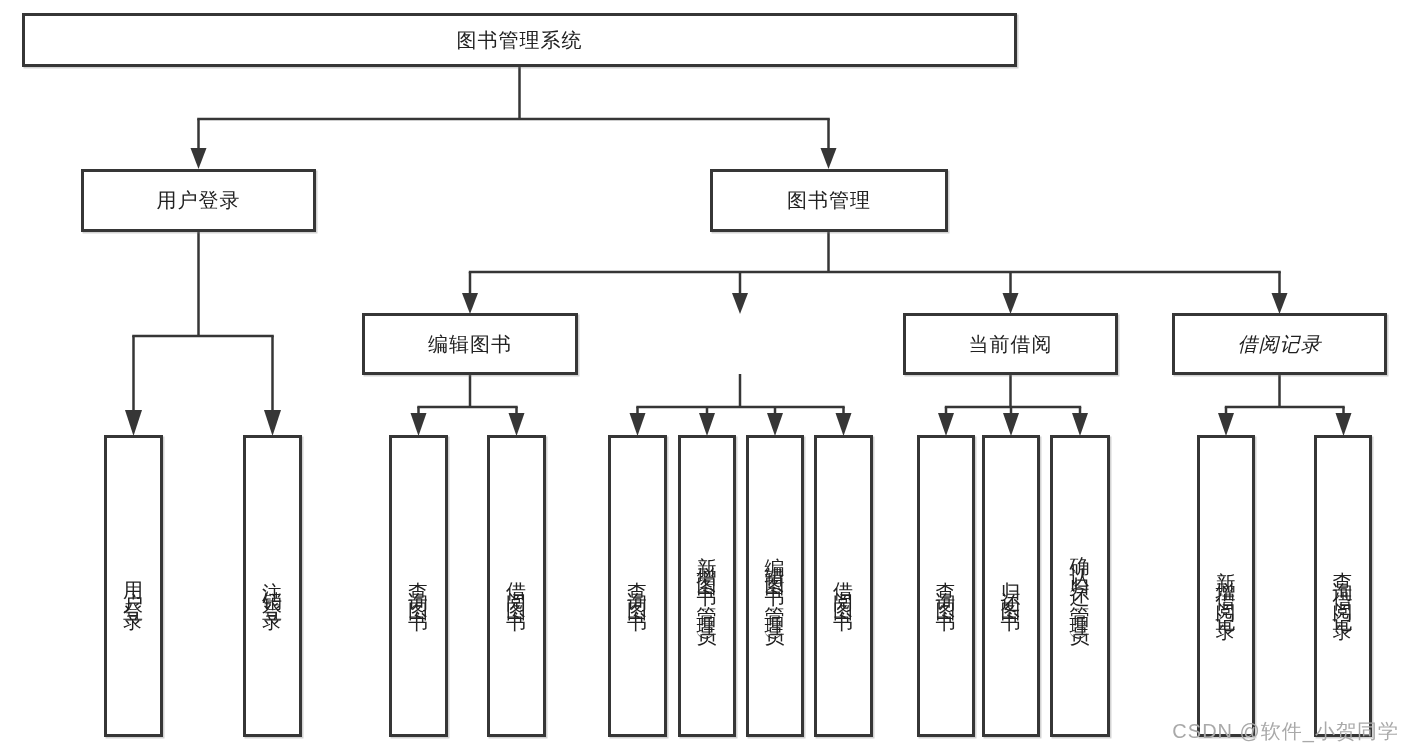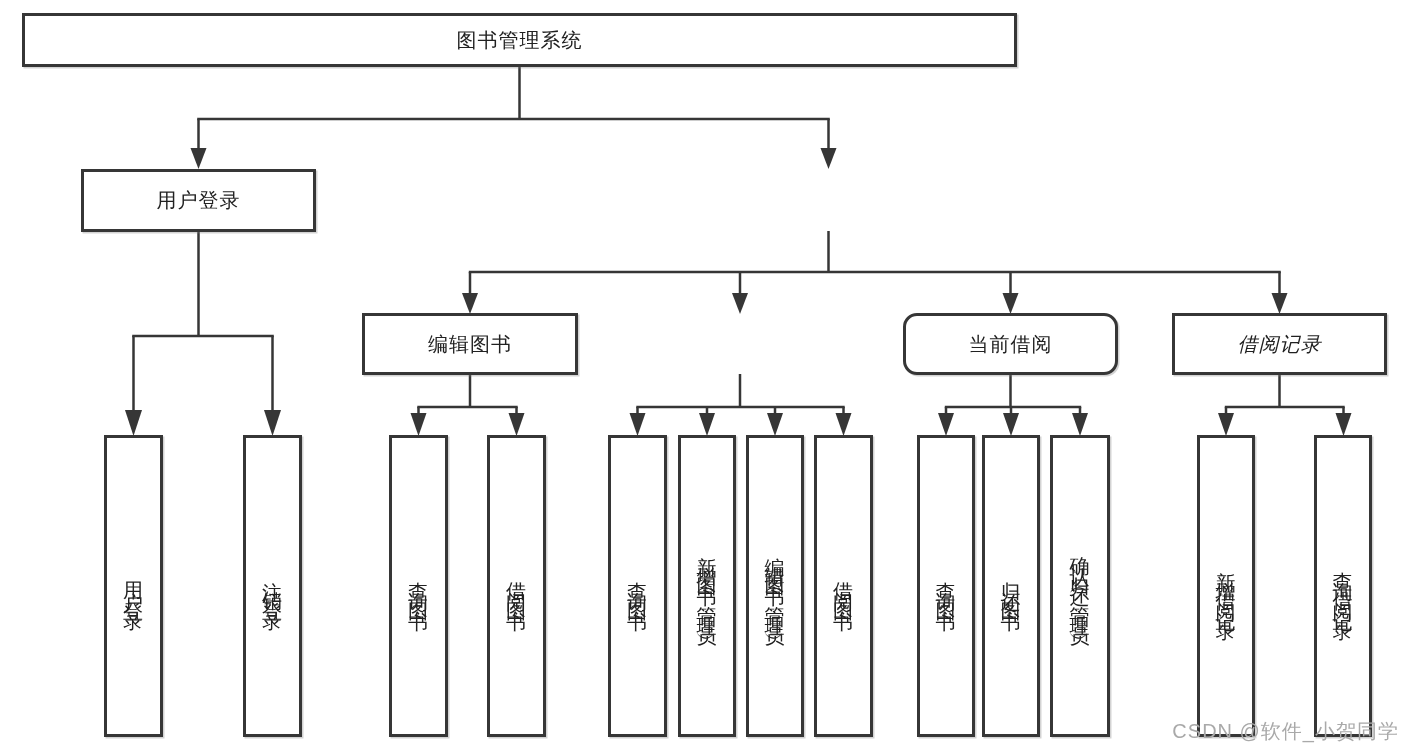--- a/index.html
+++ b/index.html
@@ -154,25 +154,28 @@
     </g>
   </svg>
 
   <div class="node h" style="left:22px; top:13px; width:995px; height:54px;">
     <span>图书管理系统</span>
   </div>
 
   <div class="node h" style="left:81px; top:169px; width:235px; height:63px;">
     <span>用户登录</span>
   </div>
+  <div class="node h" style="left:710px; top:169px; width:238px; height:63px;">
+    <span>图书管理</span>
+  </div>
 
   <div class="node h" style="left:362px; top:313px; width:216px; height:62px;">
     <span>编辑图书</span>
   </div>
-  <div class="node h" style="left:903px; top:313px; width:215px; height:62px;border-radius:14px;">
+  <div class="node h" style="left:903px; top:313px; width:215px; height:62px;">
     <span>当前借阅</span>
   </div>
   <div class="node h" style="left:1172px; top:313px; width:215px; height:62px;font-style:italic;">
     <span>借阅记录</span>
   </div>
 
   <div class="node leaf" style="left:104px; width:59px;">
     <span class="vtext">用户登录</span>
   </div>
   <div class="node leaf" style="left:243px; width:59px;">

